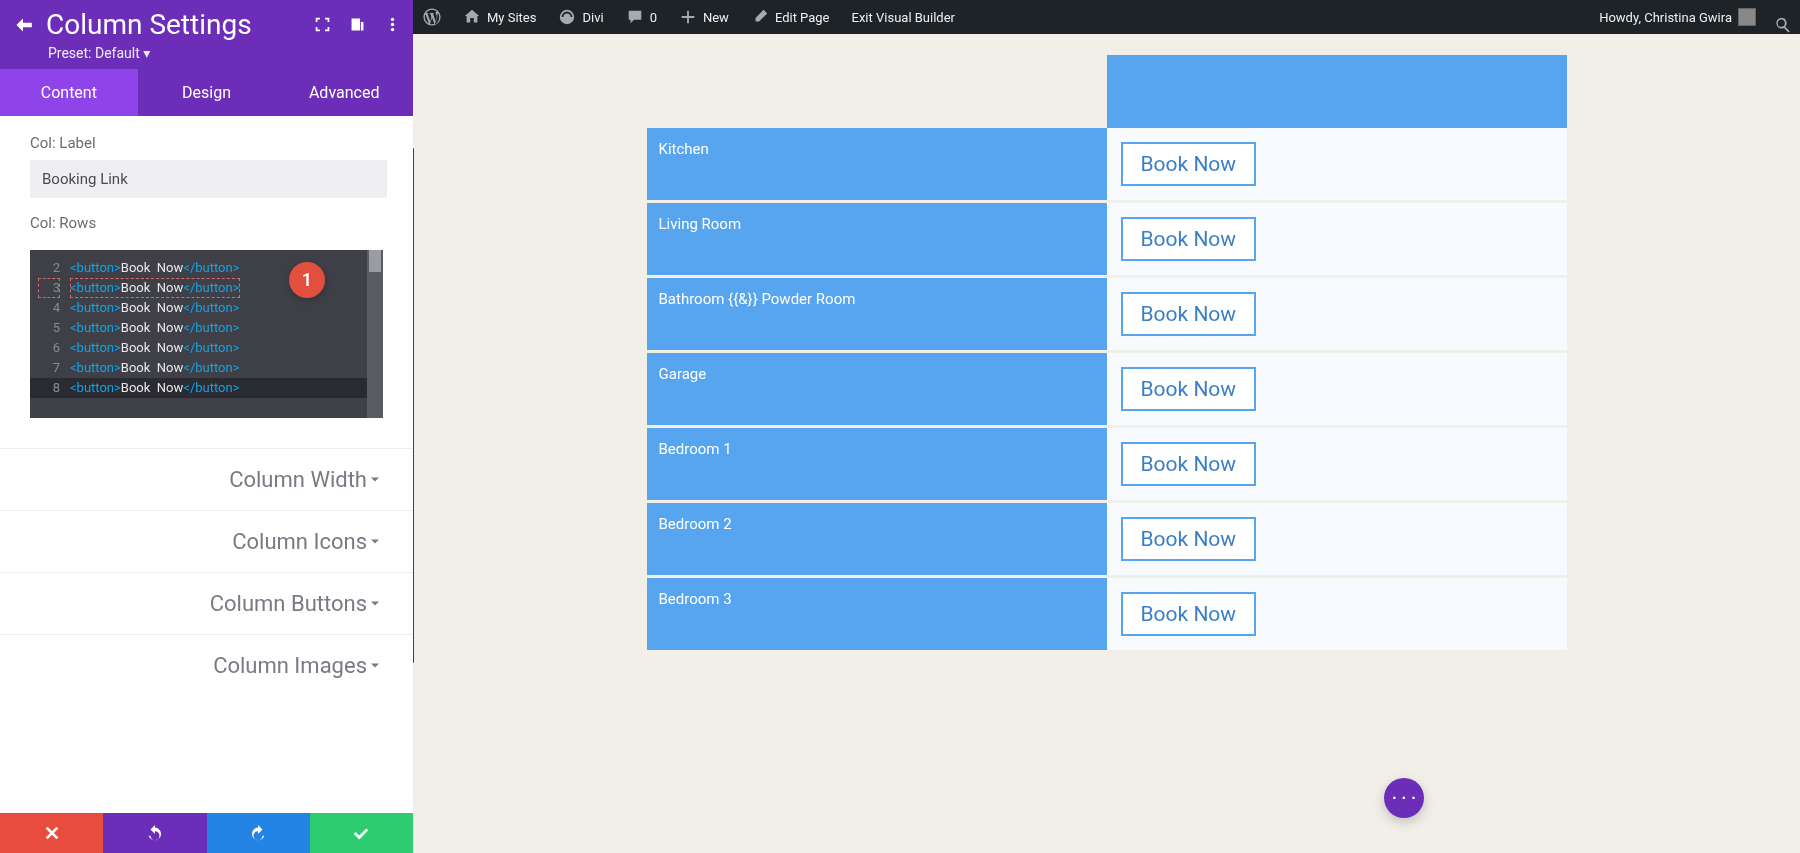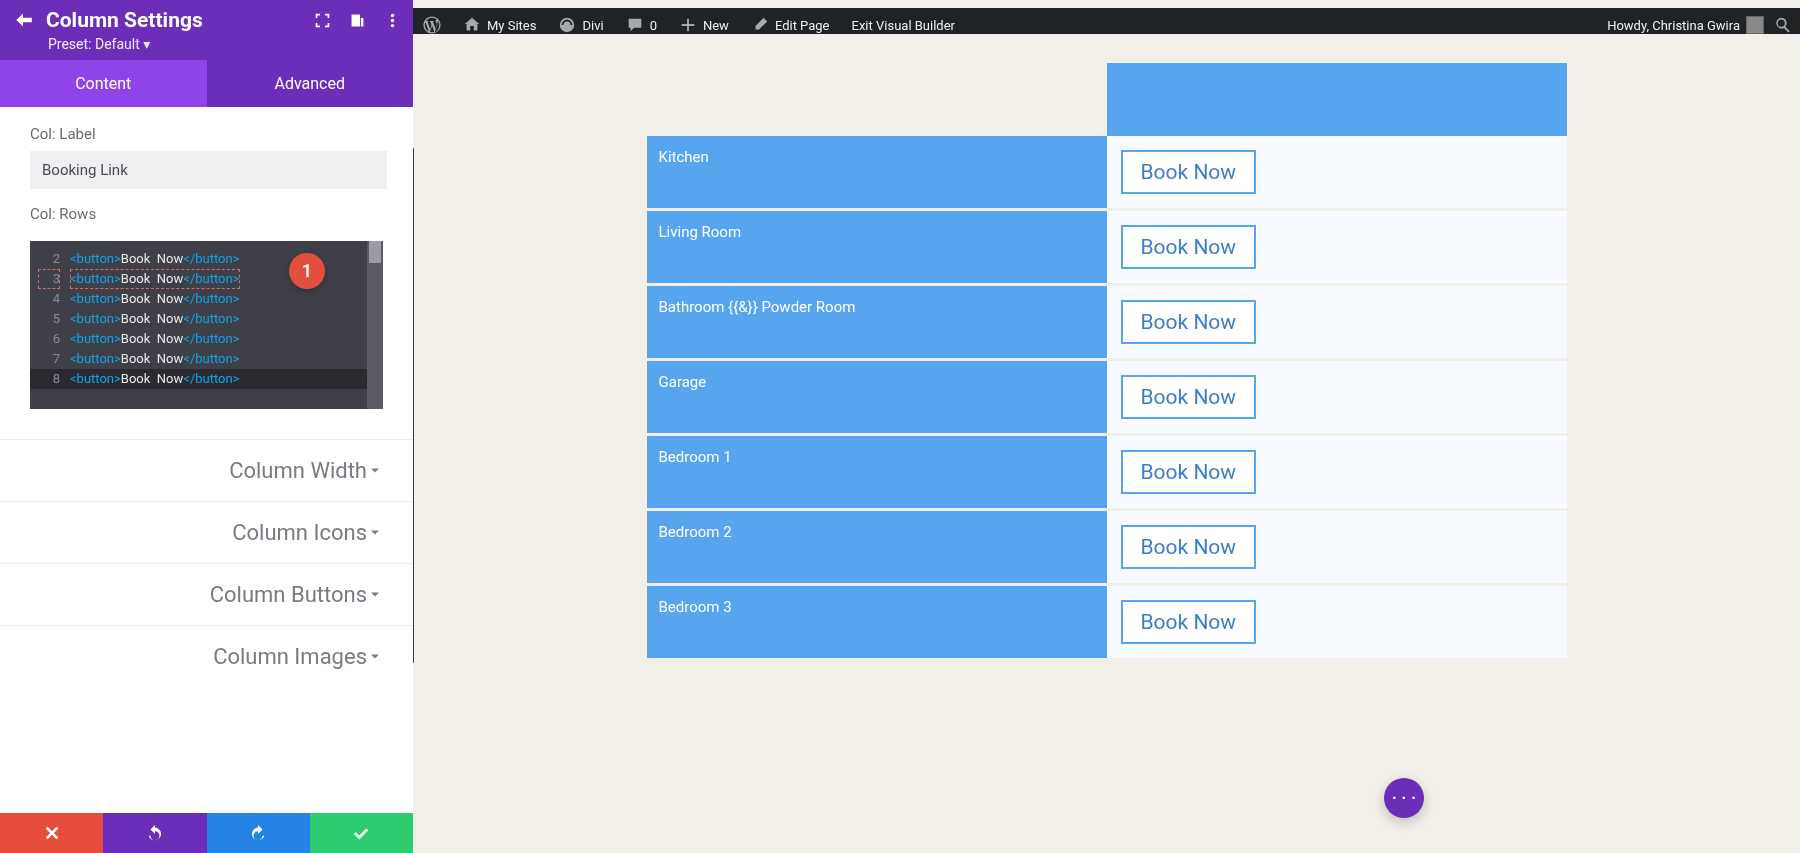--- a/index.html
+++ b/index.html
@@ -1,41 +1,41 @@
 <!DOCTYPE html>
 <html><head>
 <meta charset="utf-8">
 <style>
 *{margin:0;padding:0;box-sizing:border-box;font-family:-apple-system,BlinkMacSystemFont,"Segoe UI",Roboto,Arial,sans-serif}
 body{width:1800px;height:853px;overflow:hidden;position:relative;background:#f2efe8}
-.adminbar{position:absolute;top:8px;left:0;right:0;height:34px;background:#1d2327;display:flex;align-items:center;color:#eee;font-size:13px;padding:0 8px}
+.adminbar{position:absolute;top:0;left:0;right:0;height:34px;background:#1d2327;display:flex;align-items:center;color:#eee;font-size:13px;padding:0 8px}
 .adminbar .ab-left{display:flex;align-items:center;gap:2px;margin-left:405px}
 .adminbar .ab-item{display:flex;align-items:center;gap:6px;padding:0 10px;height:34px;cursor:pointer;color:#eee}
-.adminbar .ab-right{margin-left:auto;display:flex;align-items:center;gap:0}
+.adminbar .ab-right{margin-left:auto;display:flex;align-items:flex-end;gap:8px}
 .adminbar svg{width:18px;height:18px;fill:#a7aaad}
 .adminbar .avatar{width:18px;height:18px;background:#888;border:1px solid #666}
-.page-area{position:absolute;left:413px;top:34px;right:0;bottom:0;background:#f2efe8;display:flex;flex-direction:column;align-items:center;padding-top:29px}
+.page-area{position:absolute;left:413px;top:34px;right:0;bottom:0;background:#f2efe8;display:flex;flex-direction:column;align-items:center;padding-top:21px}
 .table{display:flex}
 .col-left{width:460px}
 .col-right{width:460px}
 .hdr-left{height:73px;background:transparent}
 .hdr-right{height:73px;background:#58a5ef}
 .cell-left{height:72px;background:#58a5ef;margin-bottom:3px;color:#fff;padding:12px 12px 0 12px;font-size:15px}
 .cell-left:last-child{margin-bottom:2px}
 .cell-right{height:72px;background:#f7faff;margin-bottom:3px;display:flex;align-items:center;padding-left:14px}
 .cell-right:last-child{margin-bottom:0}
 .book-btn{border:2px solid #58a5ef;color:#3a7ec8;background:#fff;font-size:21px;padding:8px 18px;cursor:pointer}
 .fab{width:40px;height:40px;border-radius:20px;background:#6c2eb9;position:absolute;left:971px;bottom:35px;display:flex;align-items:center;justify-content:center;color:#fff;font-size:22px;box-shadow:0 4px 12px rgba(0,0,0,.2);letter-spacing:4px}
 .fab span{margin-left:4px}
 .drag-handle{position:absolute;left:406px;top:148px;width:8px;height:515px;background:#3f3f47;border-radius:1px}
 .panel{position:absolute;left:0;top:0;width:413px;height:100%;background:#fff;display:flex;flex-direction:column}
 .panel-head{background:#6c2eb9;color:#fff;padding:8px 12px}
 .panel-head-row1{display:flex;align-items:center;gap:12px}
 .panel-head-row1 svg{width:22px;height:22px;fill:#fff}
-.panel-title{font-size:21px;font-weight:700;flex:1}
+.panel-title{font-size:28px;font-weight:400;flex:1}
 .panel-head-icons{display:flex;gap:18px}
 .panel-head-icons svg{width:17px;height:17px;fill:#fff}
 .preset{font-size:14px;margin-top:4px;margin-left:36px;opacity:.9}
 .tabs{display:flex;background:#6c2eb9}
 .tab{flex:1;text-align:center;padding:14px 8px;color:#fff;font-size:16px;cursor:pointer}
 .tab.active{background:#8e44e8}
 .panel-body{flex:1;overflow:hidden;display:flex;flex-direction:column}
 .field-group{padding:18px 26px 10px 30px}
 .field-label{color:#6b6b76;font-size:15px;margin-bottom:8px}
 .text-input{width:100%;background:#efeff2;border:0;padding:10px 12px;font-size:15px;color:#4a4a55}
@@ -178,20 +178,21 @@
             <circle cx="10" cy="4" r="2"></circle>
             <circle cx="10" cy="10" r="2"></circle>
             <circle cx="10" cy="16" r="2"></circle>
           </svg>
       </div>
     </div>
     <div class="preset"><span>Preset: Default</span> ▾</div>
   </div>
   <div class="tabs">
     <div class="tab active">Content</div>
+    <div class="tab">Design</div>
     <div class="tab">Advanced</div>
   </div>
   <div class="panel-body">
     <div class="field-group">
       <div class="field-label">Col: Label</div>
       <input class="text-input" value="Booking Link" style="">
     </div>
     <div class="field-group" style="padding-top:6px">
       <div class="field-label">Col: Rows</div>
     </div>

